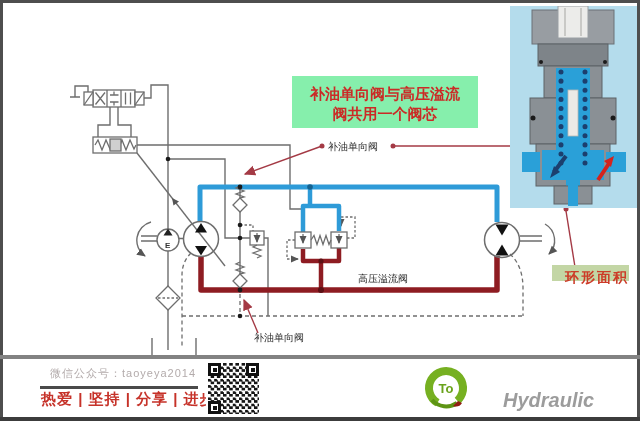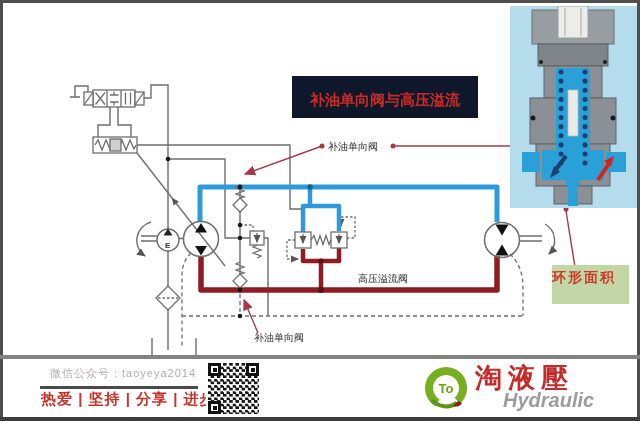--- a/index.html
+++ b/index.html
@@ -5,30 +5,30 @@
   html,body{margin:0;padding:0;background:#888;}
   .stage{position:relative;width:640px;height:421px;background:#fff;overflow:hidden;
          font-family:"Liberation Sans","DejaVu Sans",sans-serif;}
   .frame{position:absolute;background:#4e4e4e;}
   .f-top{left:0;top:0;width:640px;height:3px;}
   .f-left{left:0;top:0;width:3px;height:421px;}
   .f-right{right:0;top:0;width:3px;height:421px;}
   .f-sep{left:0;top:355px;width:640px;height:4px;background:#828282;}
   .f-bot{left:0;top:417px;width:640px;height:4px;background:#3c3c3c;}
   .abs{position:absolute;}
-  .anno-box{left:292px;top:76px;width:186px;height:42px;background:#0f172a;
+  .anno-box{left:292px;top:76px;width:186px;height:52px;background:#86efac;
             color:#cb2a26;font-weight:bold;font-size:15px;line-height:20px;
-            text-align:center;padding-top:14px;box-sizing:border-box;}
+            text-align:center;padding-top:8px;box-sizing:border-box;}
   .lbl{font-size:10px;color:#2a2a2a;white-space:nowrap;}
   .lbl-top{left:328px;top:140px;}
   .lbl-relief{left:358px;top:252px;margin-top:20px;}
   .lbl-bottom{left:254px;top:331px;}
-  .annular{left:552px;top:265px;width:77px;height:39px;background:#c3d6a5;
+  .annular{left:552px;top:265px;width:77px;height:16px;background:#c3d6a5;
            color:#cc3b28;font-weight:bold;font-size:14px;line-height:24px;
-           text-align:left;letter-spacing:2px;}
+           text-align:right;letter-spacing:2px;}
   
   .footer{left:3px;top:359px;width:634px;height:58px;background:#fff;margin-left:32px;}
   .wechat{left:15px;top:7px;font-size:11px;color:#b3abab;letter-spacing:1px;}
   .rule{left:5px;top:27px;width:158px;height:2.5px;background:#4a4a4a;}
   .slogan{left:6px;top:31px;font-size:15px;font-weight:bold;color:#c63229;letter-spacing:1px;}
   .qr{left:171px;top:2px;width:55px;height:55px;background:#fff;padding:2px;box-sizing:border-box;}
   .qr-inner{width:100%;height:100%;position:relative;
     background:repeating-conic-gradient(#151515 0% 25%, #ffffff 25% 50%);
     background-size:6.2px 6.2px;}
   .finder{position:absolute;width:7px;height:7px;border:3px solid #111;background:#fff;}
@@ -234,20 +234,21 @@
       <polygon points="42,172 52,166 46,160" fill="#1c3f6e"></polygon>
     </g>
     <g>
       <line x1="90" y1="174" x2="102" y2="156" stroke="#d4231d" stroke-width="4"></line>
       <polygon points="106,150 96,155 103,161" fill="#d4231d"></polygon>
     </g>
   </svg>
 
   <div class="abs anno-box">
     <div>补油单向阀与高压溢流</div>
+    <div>阀共用一个阀芯</div>
   </div>
   <div class="abs lbl lbl-top">补油单向阀</div>
   <div class="abs lbl lbl-relief">高压溢流阀</div>
   <div class="abs lbl lbl-bottom">补油单向阀</div>
   <div class="abs annular">环形面积</div>
 
   <div class="abs footer">
     <div class="abs wechat">微信公众号：taoyeya2014</div>
     <div class="abs rule"></div>
     <div class="abs slogan">热爱 | 坚持 | 分享 | 进步</div>
@@ -265,21 +266,20 @@
           </div>
       </div>
     </div>
 
     <svg class="abs" style="left:384px;top:1px" width="58" height="56" viewBox="0 0 58 56">
       <circle cx="27" cy="28" r="17" fill="#fff" stroke="#76b021" stroke-width="8" stroke-dasharray="85 22" transform="rotate(120 27 28)"></circle>
       <path d="M13,40 A19,19 0 0,0 38,43" fill="none" stroke="#5d9414" stroke-width="4"></path>
       <path d="M34,46 q6,2 9,-3 l-4,-2 z" fill="#8f1d12"></path>
       <text x="27" y="33" font-size="13" font-weight="bold" fill="#6aa31c" text-anchor="middle">To</text>
     </svg>
-    <div class="abs logo-cn">淘液壓</div>
     <div class="abs logo-en">Hydraulic</div>
   </div>
 
   <div class="frame f-top"></div>
   <div class="frame f-left"></div>
   <div class="frame f-right"></div>
   <div class="frame f-sep"></div>
   <div class="frame f-bot"></div>
 </div>
 

